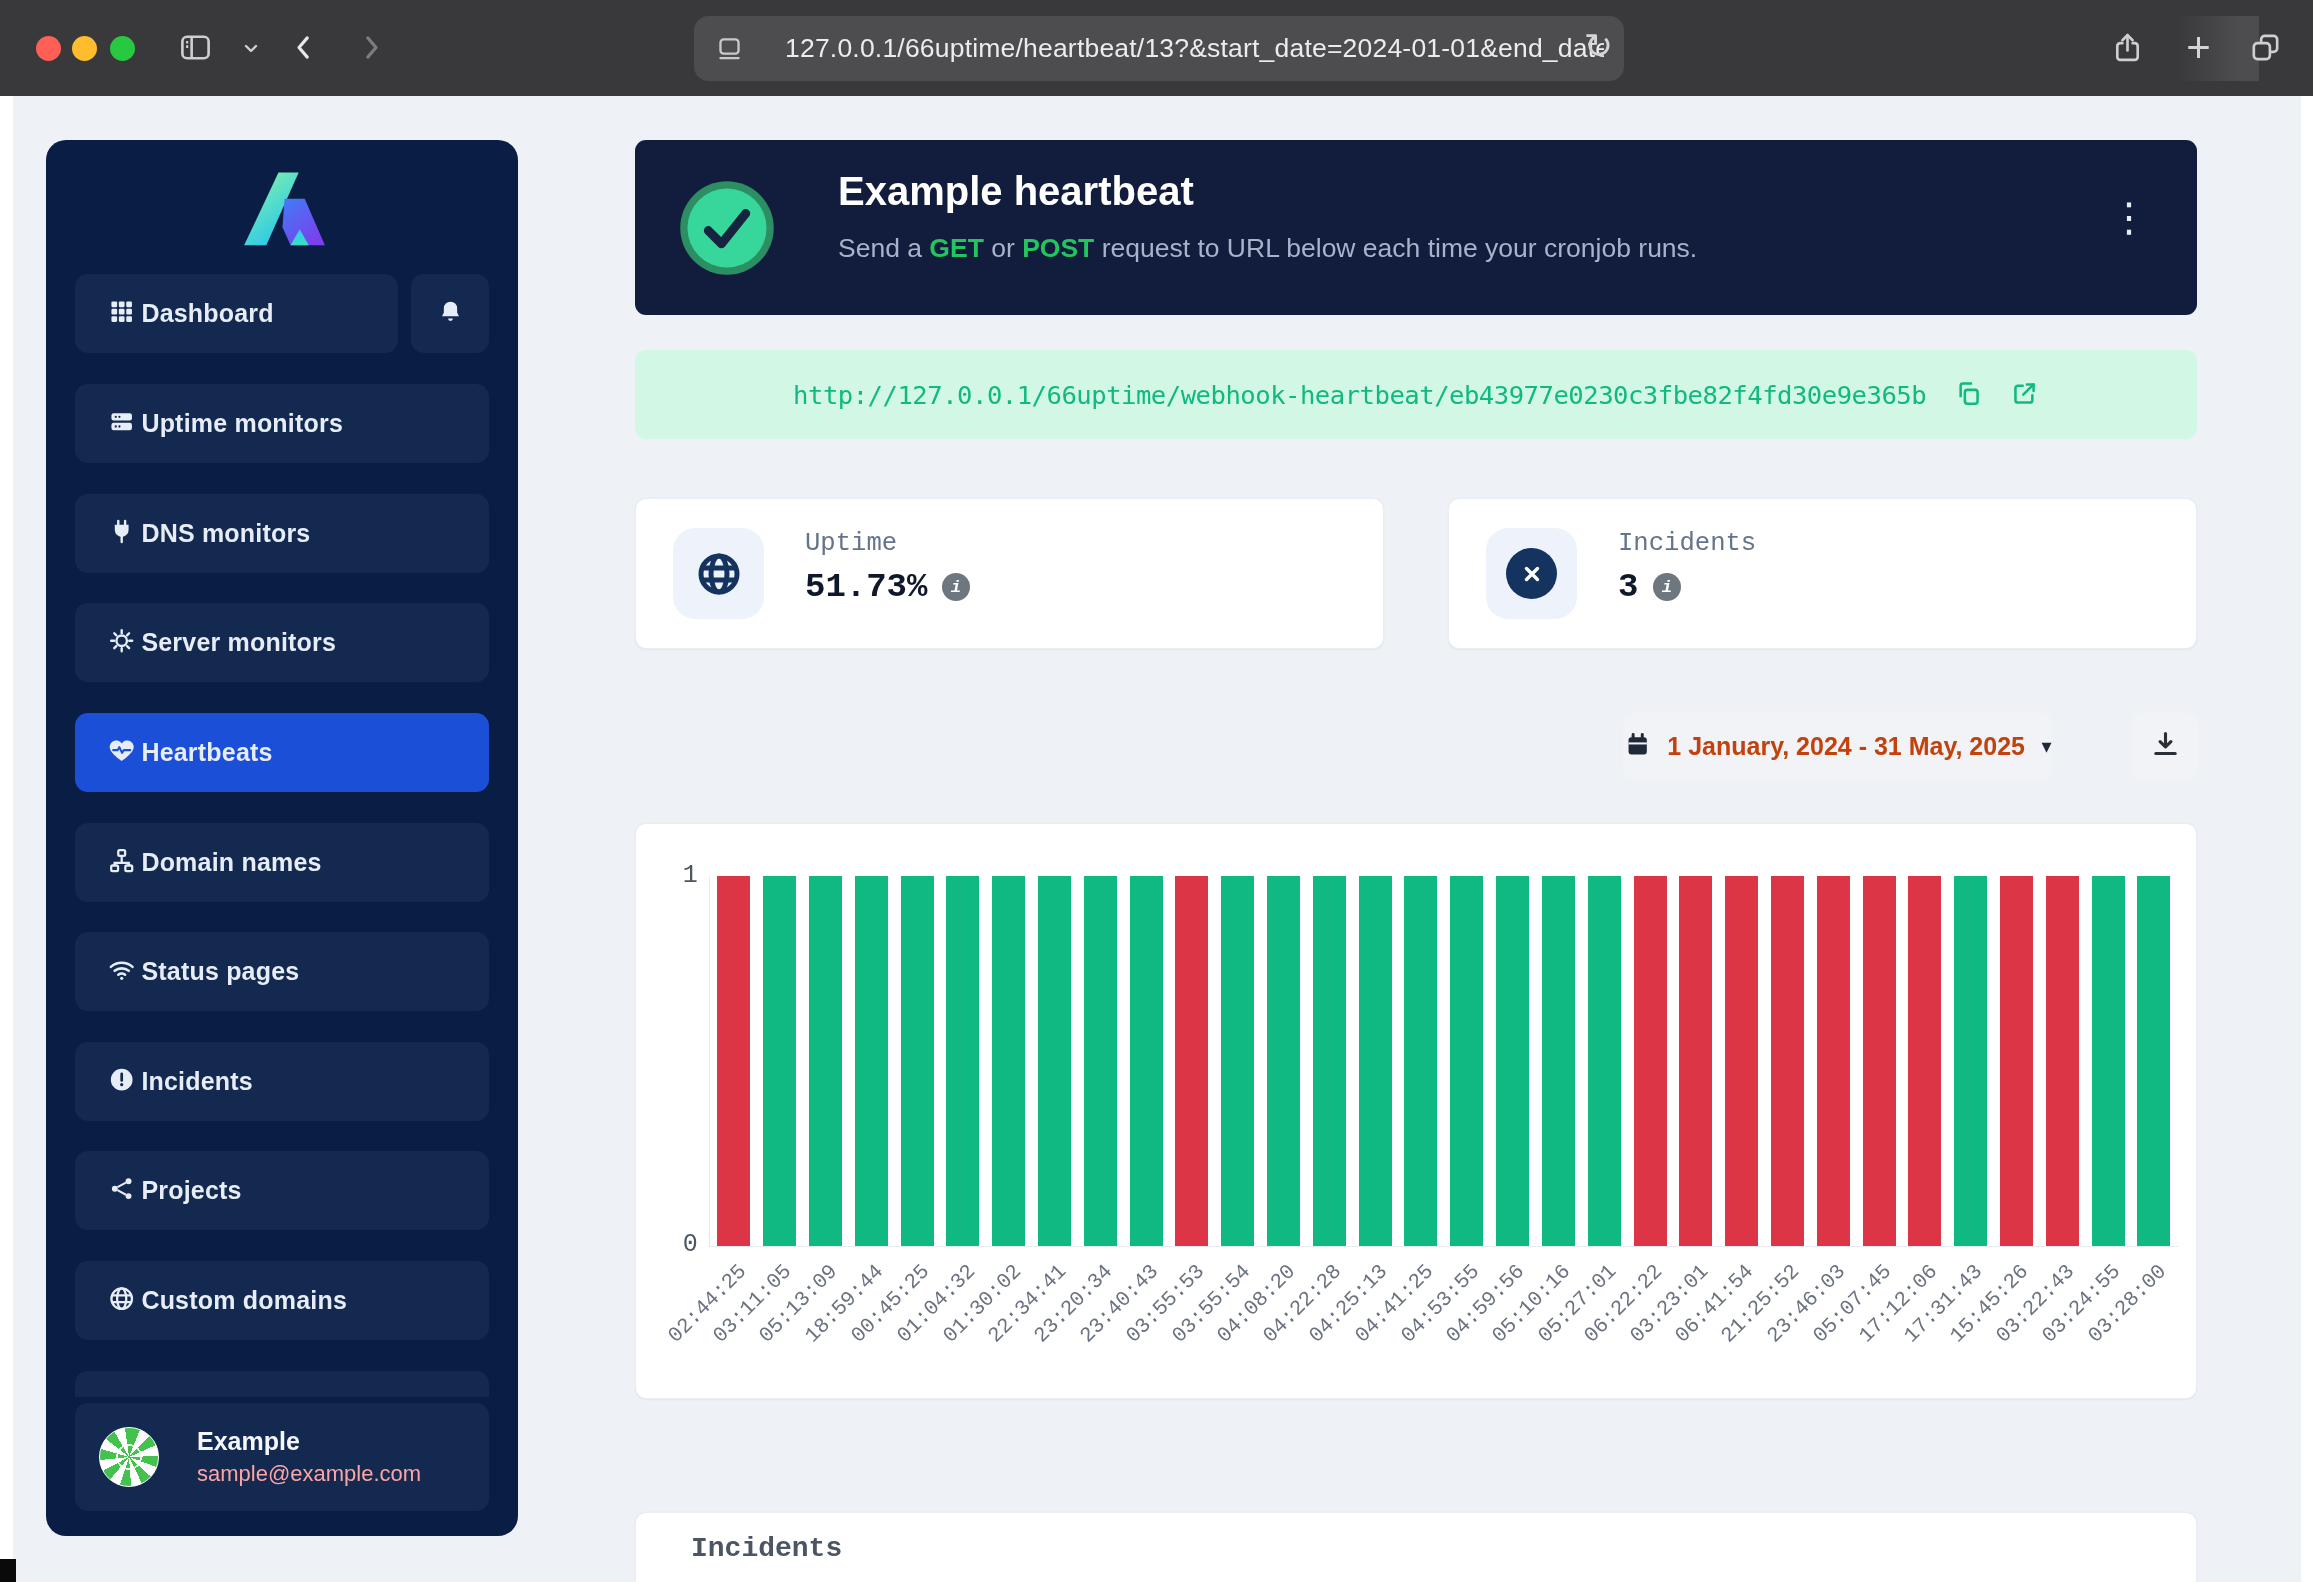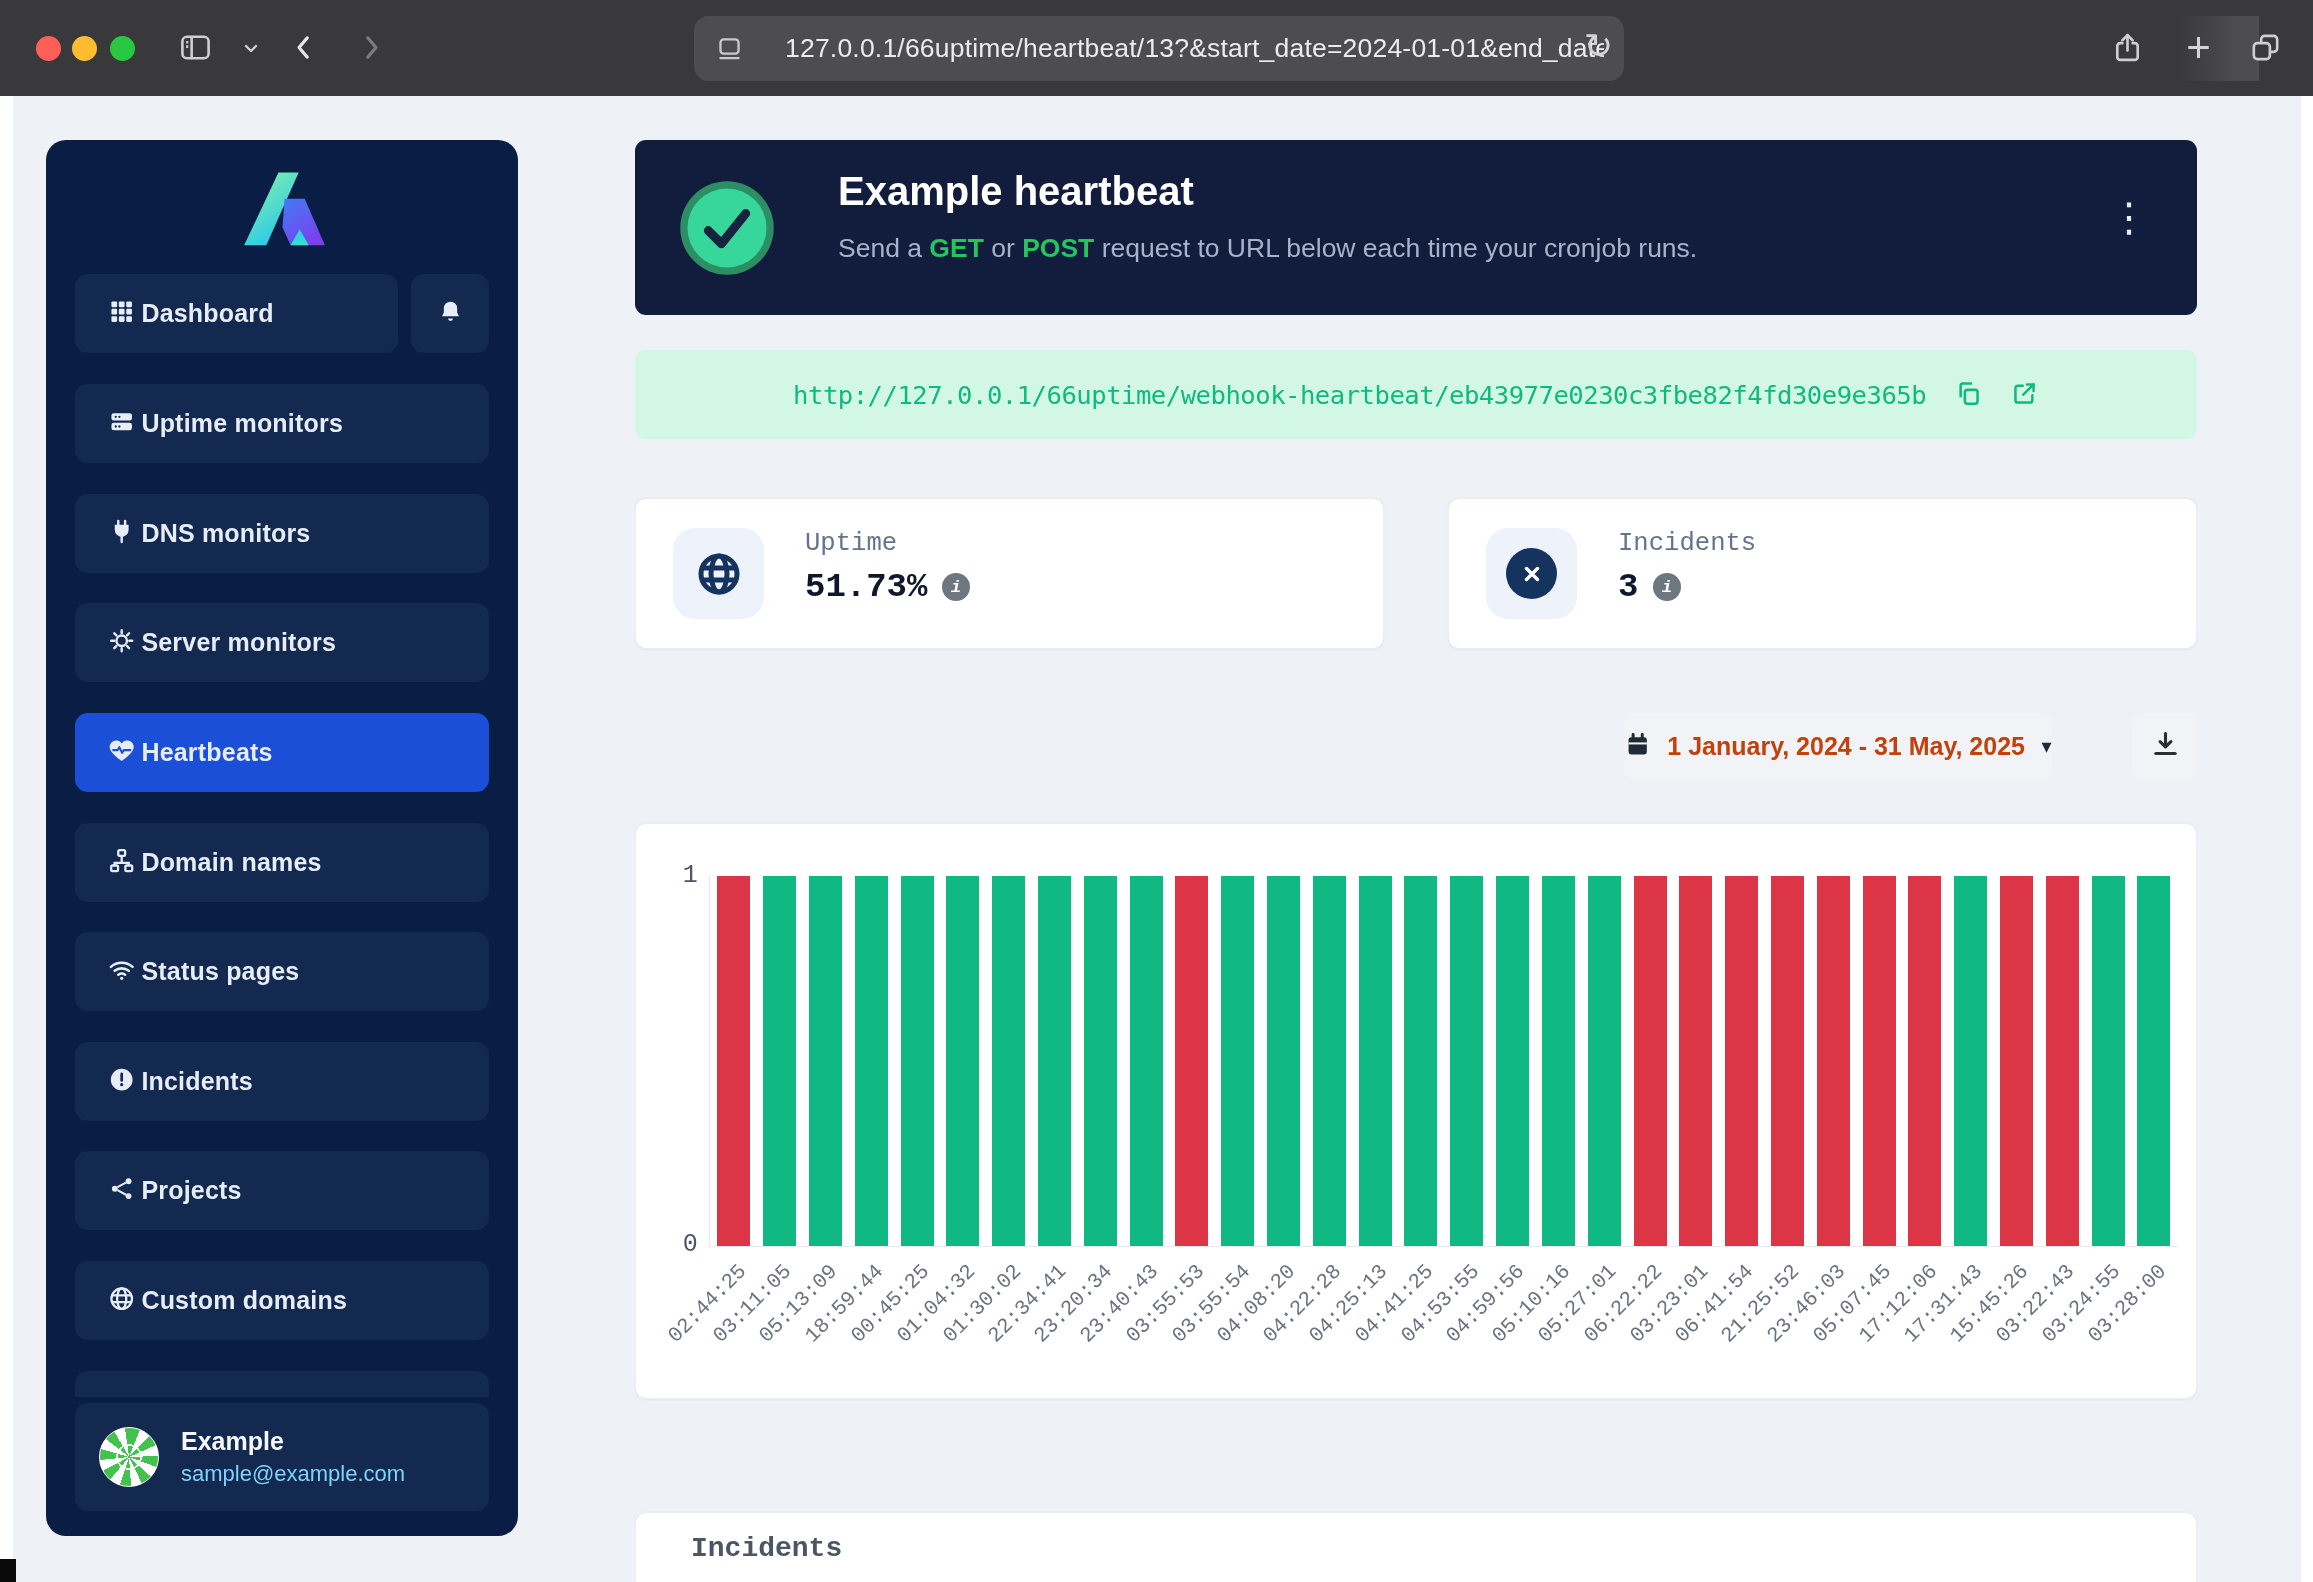--- a/index.html
+++ b/index.html
@@ -29,27 +29,27 @@
   
   .sidebar { position:absolute; left:46px; top:140px; width:472px; height:1396px; background:#0a1d45; border-radius:20px; overflow:hidden; }
   .logo { position:absolute; left:0; top:25.6px; width:472px; height:101px; display:flex; justify-content:center; }
   .nav-item { position:absolute; left:29px; width:414px; height:79px; background:#14294f; border-radius:12.8px; display:flex; align-items:center; padding-left:33px; gap:6px; color:#e7edf6; cursor:pointer; }
   .nav-item.narrow { width:323px; }
   .nav-item.active { background:#1c4fd8; }
   .nav-item .nav-label { font-size:25px; font-weight:600; letter-spacing:0.2px; }
   .nav-item svg { flex:0 0 auto; }
   .bell-btn { position:absolute; left:365px; top:134px; width:78px; height:79px; background:#14294f; border-radius:12.8px; display:flex; align-items:center; justify-content:center; color:#e7edf6; cursor:pointer; }
   .partial-item { position:absolute; left:29px; top:1231px; width:414px; height:25.6px; background:#14294f; border-radius:12.8px 12.8px 0 0; }
-  .profile { position:absolute; left:29px; top:1263px; width:414px; height:108px; background:#14294f; border-radius:12.8px; display:flex; align-items:center; padding-left:24px; gap:22px; }
+  .profile { position:absolute; left:29px; top:1263px; width:414px; height:108px; background:#14294f; border-radius:12.8px; display:flex; align-items:center; padding-left:24px; gap:38px; }
   .avatar { width:60px; height:60px; border-radius:50%; background:
       radial-gradient(circle at 50% 50%, rgba(255,255,255,0) 0 11px, rgba(255,255,255,.85) 11px 12.8px, rgba(255,255,255,0) 12.8px),
       repeating-conic-gradient(#43c24e 0deg 22deg, #ffffff 22deg 44deg);
       border:1.8px solid #ffffff; }
   .profile .p-name { font-size:25px; font-weight:700; color:#f4f7fb; margin-bottom:5.5px; }
-  .profile .p-email { font-size:22px; color:#7dd3fc; }
+  .profile .p-email { font-size:22px; color:#fca5a5; }
 
   
   .card { position:absolute; background:#ffffff; border:0.9px solid #e9edf4; border-radius:11px; box-shadow:0 0.9px 1.8px rgba(16,24,40,.05);font-family:Liberation Mono, monospace; }
 
   .header-card { position:absolute; left:635px; top:140px; width:1562px; height:175px; background:#121c3c; border-radius:11px; }
   .check-wrap { position:absolute; left:41px; top:37px; width:102px; height:102px; }
   .hdr-title { position:absolute; left:203px; top:29px; font-size:40px; font-weight:700; color:#ffffff; }
   .hdr-sub { position:absolute; left:203px; top:93px; font-size:26.5px; color:#a7b3ca; }
   .hdr-sub b { color:#22c55e; font-weight:700; }
   .kebab { position:absolute; right:48px; top:57px; font-size:40px; color:#e7ecf5; line-height:1; letter-spacing:0; cursor:pointer; }

